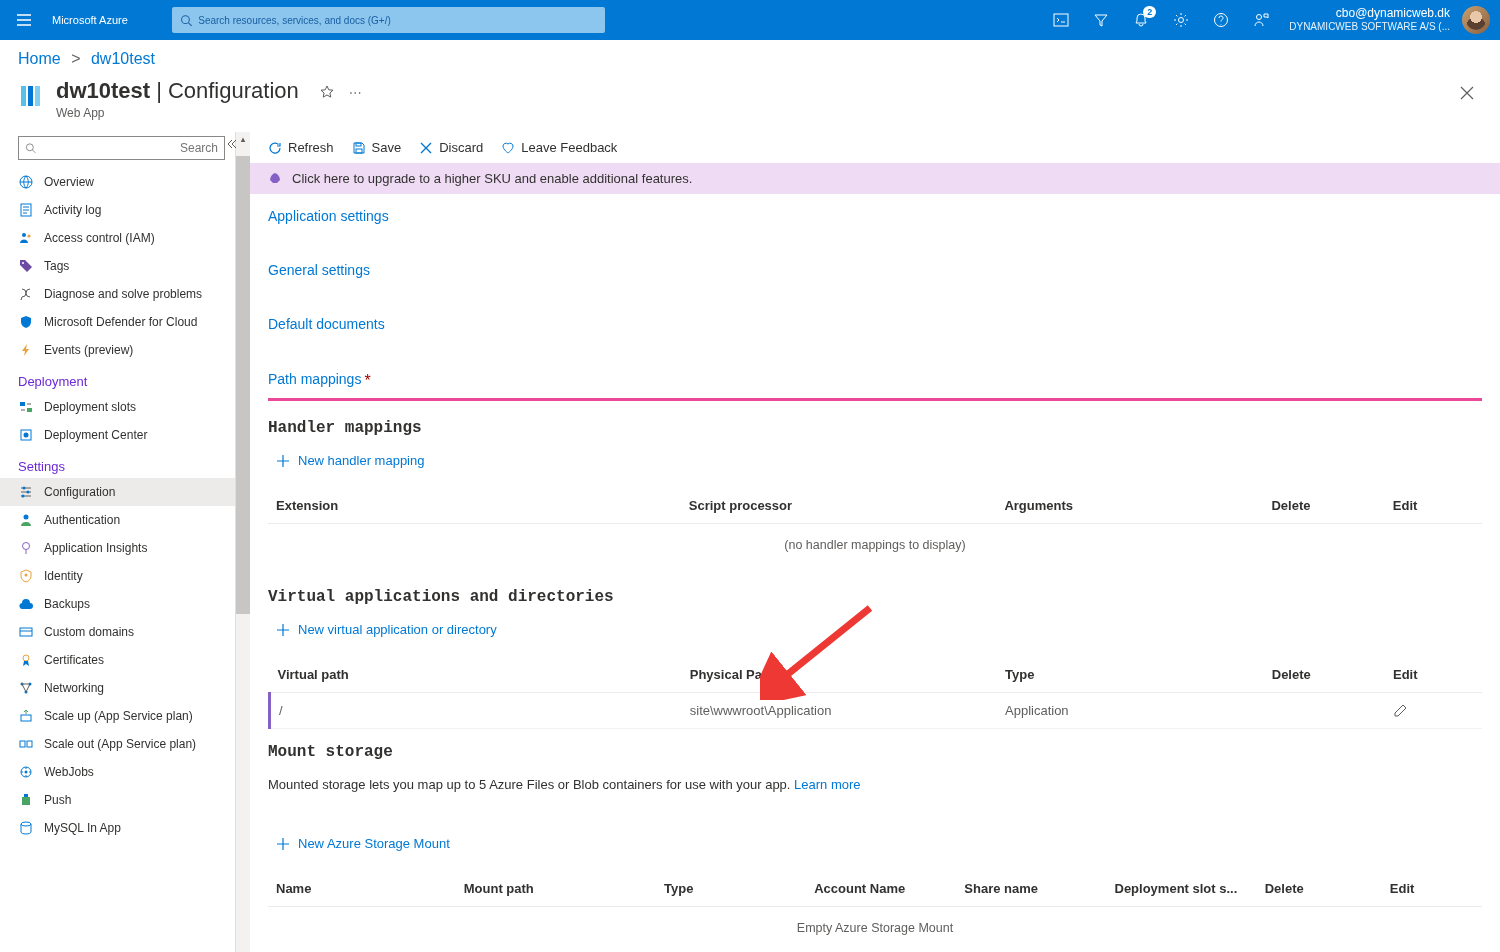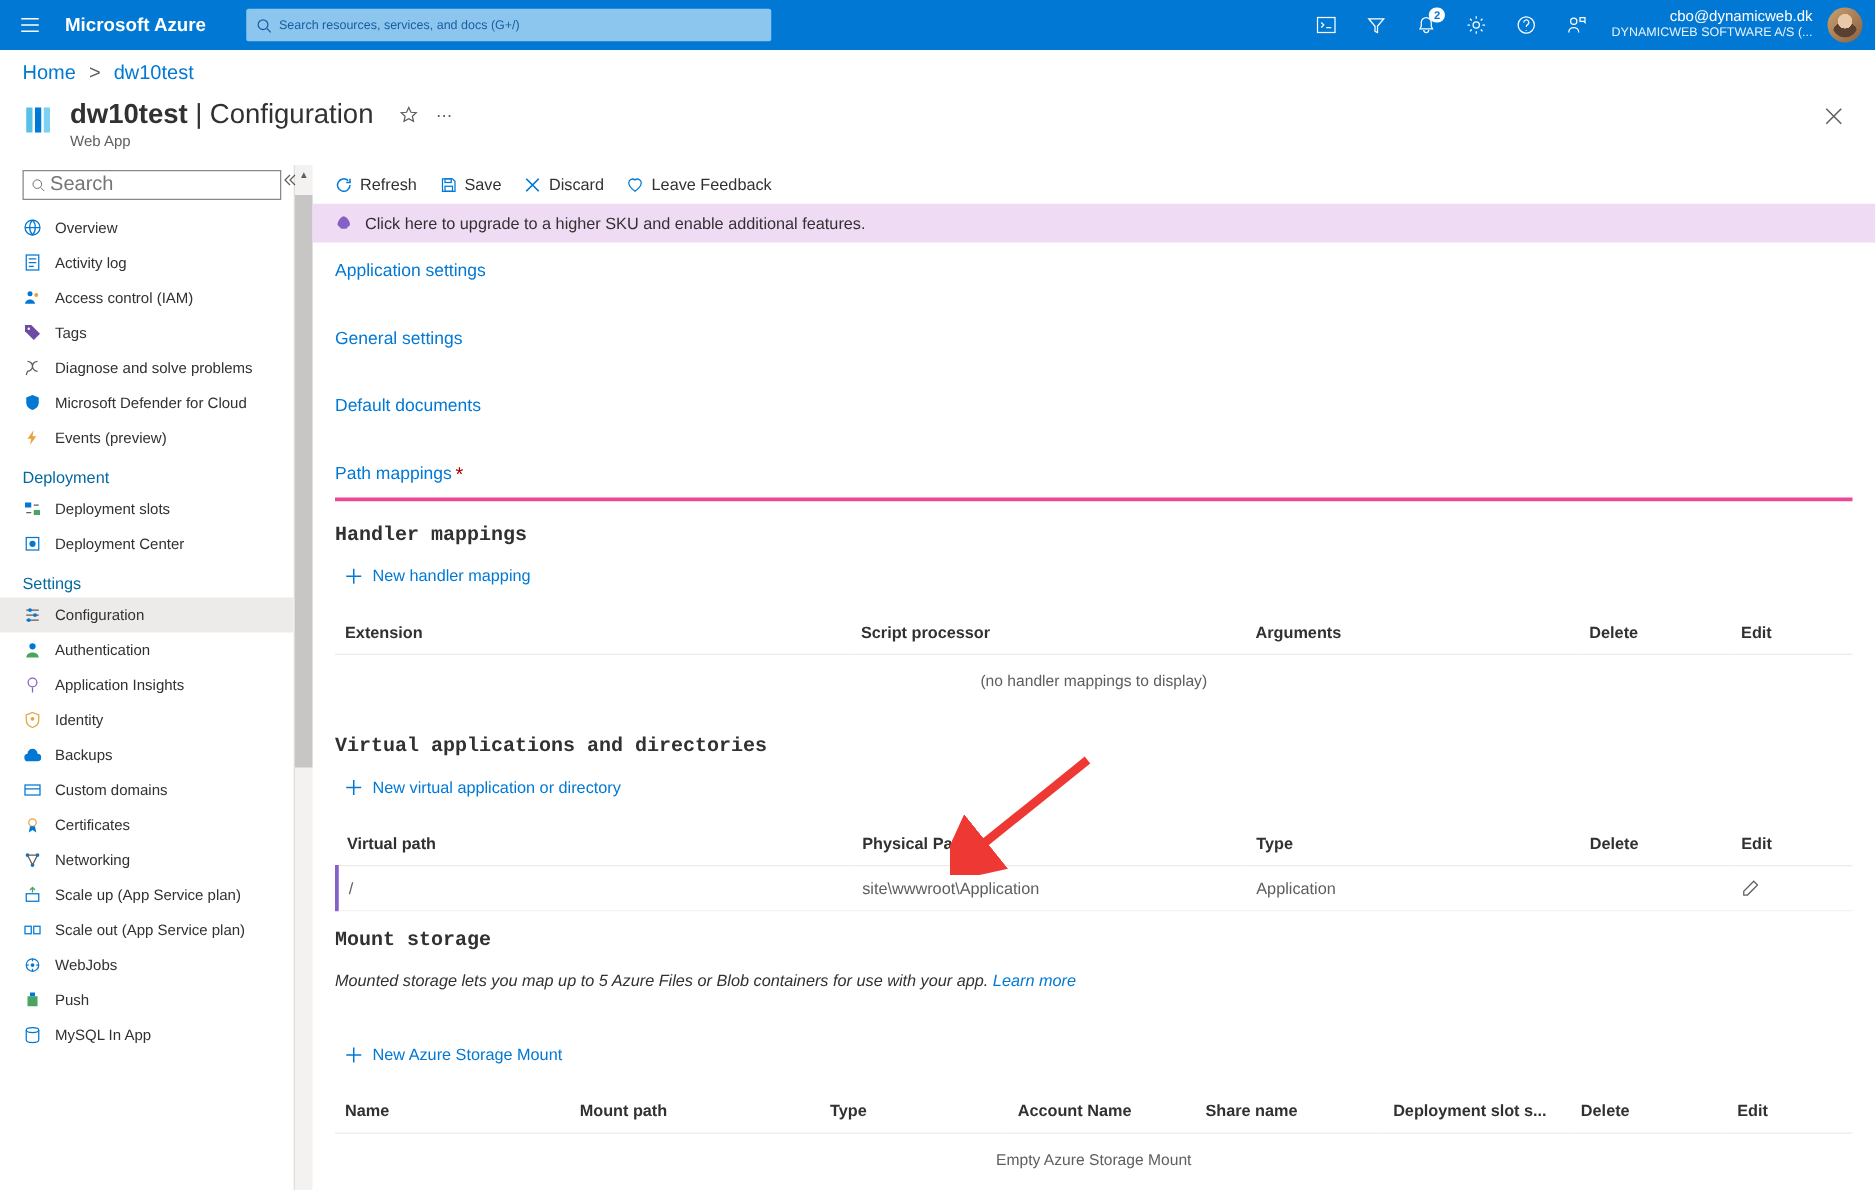--- a/index.html
+++ b/index.html
@@ -1,21 +1,21 @@
 <!DOCTYPE html>
 <html><head>
 <meta charset="utf-8">
 <style>
   * { box-sizing: border-box; margin: 0; padding: 0; }
   body { font-family: "Segoe UI", Arial, sans-serif; font-size: 13px; color: #323130; background: #fff; overflow: hidden; }
   
   
   .topbar { height: 40px; background: #0078d4; display: flex; align-items: center; color: #fff; padding: 0 0 0 0; }
   .topbar .hamburger { width: 48px; display: flex; align-items: center; justify-content: center; height: 100%; cursor: pointer; }
-  .topbar .brand { font-size: 15px; font-weight: 700; margin-right: 12px; margin-left: 4px; }
+  .topbar .brand { font-size: 11px; font-weight: 400; margin-right: 24px; margin-left: 4px; }
   .topbar .searchbox { flex: 1; max-width: 740px; height: 26px; background: #8cc6ef; border-radius: 2px; display: flex; align-items: center; padding: 0 8px; color: #fff; margin: 0 20px 0 20px; }
   .topbar .searchbox input { background: transparent; border: none; outline: none; font-size: 10px; color: #0d3f70; width: 100%; margin-left: 6px; }
   .topbar .searchbox input::placeholder { color: #195fa0; }
   .topbar .spacer { flex: 1; }
   .topbar .topicons { display: flex; align-items: center; height: 100%; }
   .topbar .topicon { width: 40px; display: flex; align-items: center; justify-content: center; height: 100%; cursor: pointer; position: relative; }
   .topbar .badge { position: absolute; top: 6px; right: 5px; background: #fff; color: #0078d4; font-size: 9px; border-radius: 8px; padding: 0 4px; height: 12px; line-height: 12px; font-weight: 600; }
   .topbar .acct { padding: 0 12px 0 8px; text-align: right; font-size: 11px; line-height: 13px; }
   .topbar .acct .email { font-size: 12px; }
   .topbar .acct .org { font-size: 10px; opacity: .9; }
@@ -35,27 +35,27 @@
   .page-head .sub { font-size: 12px; color: #605e5c; margin-top: 2px; }
   .page-head .h-actions { margin-left: 20px; display: flex; align-items: center; gap: 14px; margin-top: 6px; color: #605e5c; }
   .page-head .close { margin-left: auto; cursor: pointer; color: #605e5c; padding: 8px; }
 
   
   .body { display: flex; height: calc(100vh - 120px); }
   
   
   .sidebar { width: 235px; border-right: none; padding-top: 4px; position: relative; display:flex; flex-direction:column; }
   .side-search { margin: 0 10px 8px 18px; border: 1px solid #8a8886; height: 24px; display: flex; align-items: center; padding: 0 6px; font-size: 12px; }
-  .side-search input { border: none; outline: none; font-size: 16px; width: 100%; margin-left: 4px; }
+  .side-search input { border: none; outline: none; font-size: 12px; width: 100%; margin-left: 4px; text-align: right; }
   .side-collapse { position: absolute; right: -3px; top: 6px; color: #605e5c; cursor: pointer; }
   .side-list { overflow-y: auto; flex:1; }
   .side-item { display: flex; align-items: center; padding: 6px 10px 6px 18px; cursor: pointer; font-size: 12px; gap: 10px; }
   .side-item.active { background: #edebe9; }
   .side-item .ico { width: 16px; height: 16px; display:inline-flex; align-items:center; justify-content:center; }
-  .side-group { padding: 10px 18px 4px; font-size: 13px; color: #0369a1; font-weight: 400; }
+  .side-group { padding: 10px 18px 4px; font-size: 13px; color: #6d28d9; font-weight: 400; }
   .side-scrollbar { width: 15px; background: #f3f2f1; border-left: 1px solid #e1dfdd; display:flex; flex-direction:column; }
   .side-scrollbar .thumb { background: #c8c6c4; width: 100%; height: 55%; margin-top: 10px; }
   .side-scrollbar .arrow { height:14px; display:flex; align-items:center; justify-content:center; color:#605e5c; font-size:9px;}
   .sidebar-wrap { display:flex; }
 
   
   .main { flex: 1; padding: 0; overflow-y: auto; position: relative; }
   .toolbar { display: flex; align-items: center; gap: 18px; padding: 8px 18px; color: #323130; }
   .toolbar .tbtn { display: flex; align-items: center; gap: 6px; cursor: pointer; font-size: 13px; }
   
@@ -70,21 +70,21 @@
   .section h2 { font-size: 16px; font-weight: 600; margin-bottom: 12px; font-family: Liberation Mono, monospace; }
   .addbtn { color: #0078d4; display: inline-flex; align-items: center; gap: 8px; cursor: pointer; padding: 4px 0 4px 8px; font-size:13px;}
   
   .tbl { width: 100%; margin-top: 18px; border-collapse: collapse; }
   .tbl th { text-align: left; font-weight: 600; font-size: 13px; padding: 8px 8px 10px; border-bottom: 1px solid #edebe9; }
   .tbl td { padding: 10px 8px; font-size: 13px; color: #605e5c; }
   .tbl .empty { text-align: center; color: #605e5c; padding: 14px; font-size: 12.5px;}
   .row-highlight td:first-child { border-left: 3px solid #8661c5; }
   .tbl tr.datarow td { border-bottom: 1px solid #f3f2f1; }
 
-  .desc { font-size: 13px; color: #323130; padding: 0 18px 8px; font-style: italic; }
+  .desc { font-size: 13px; color: #323130; padding: 0 18px 8px; }
   .desc a { color: #0078d4; text-decoration: none; }
 
   
   svg { display: block; }
   
   
   .arrow-annot { position: absolute; pointer-events: none; }
   
 </style>
 </head>

